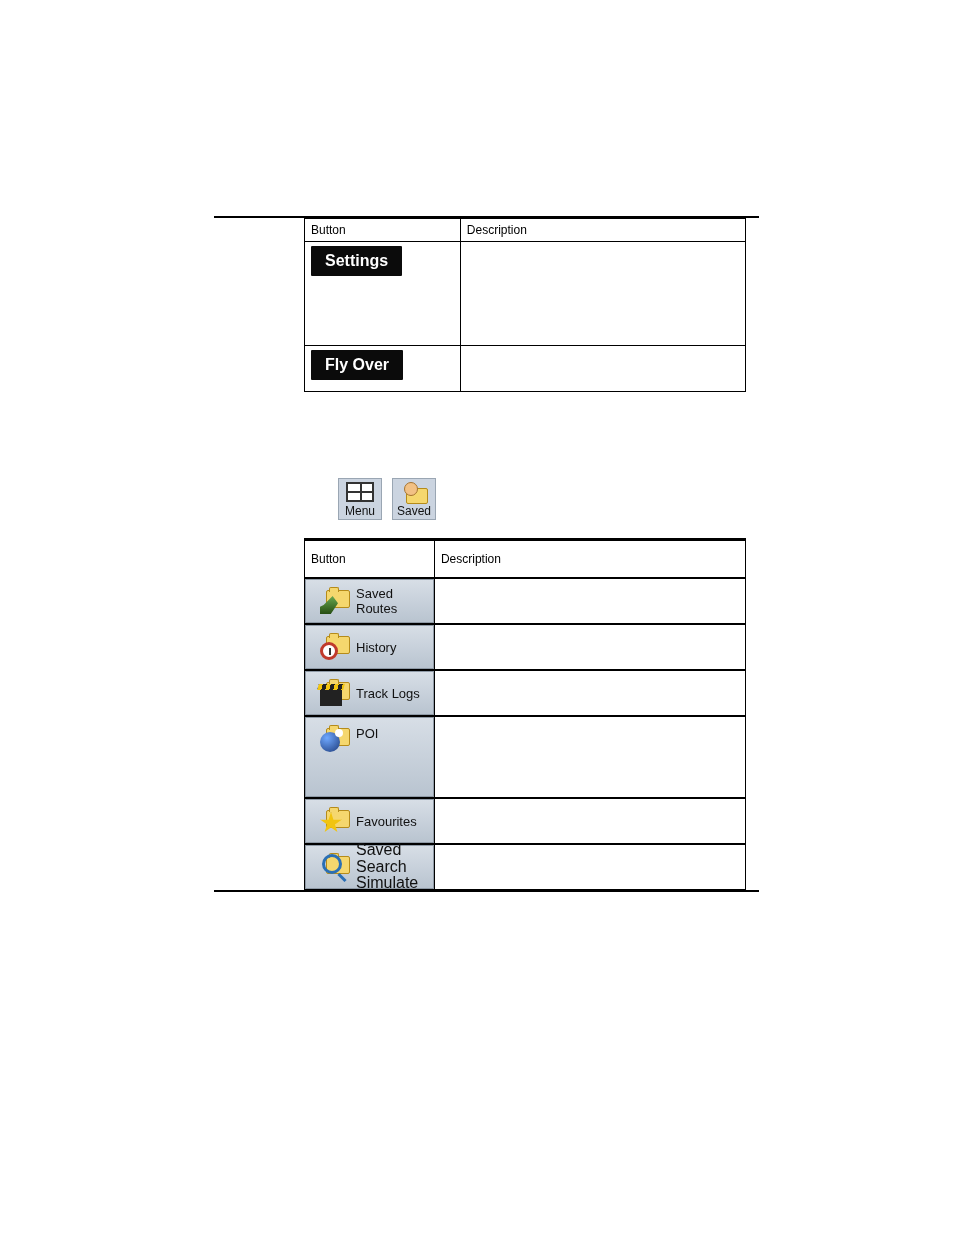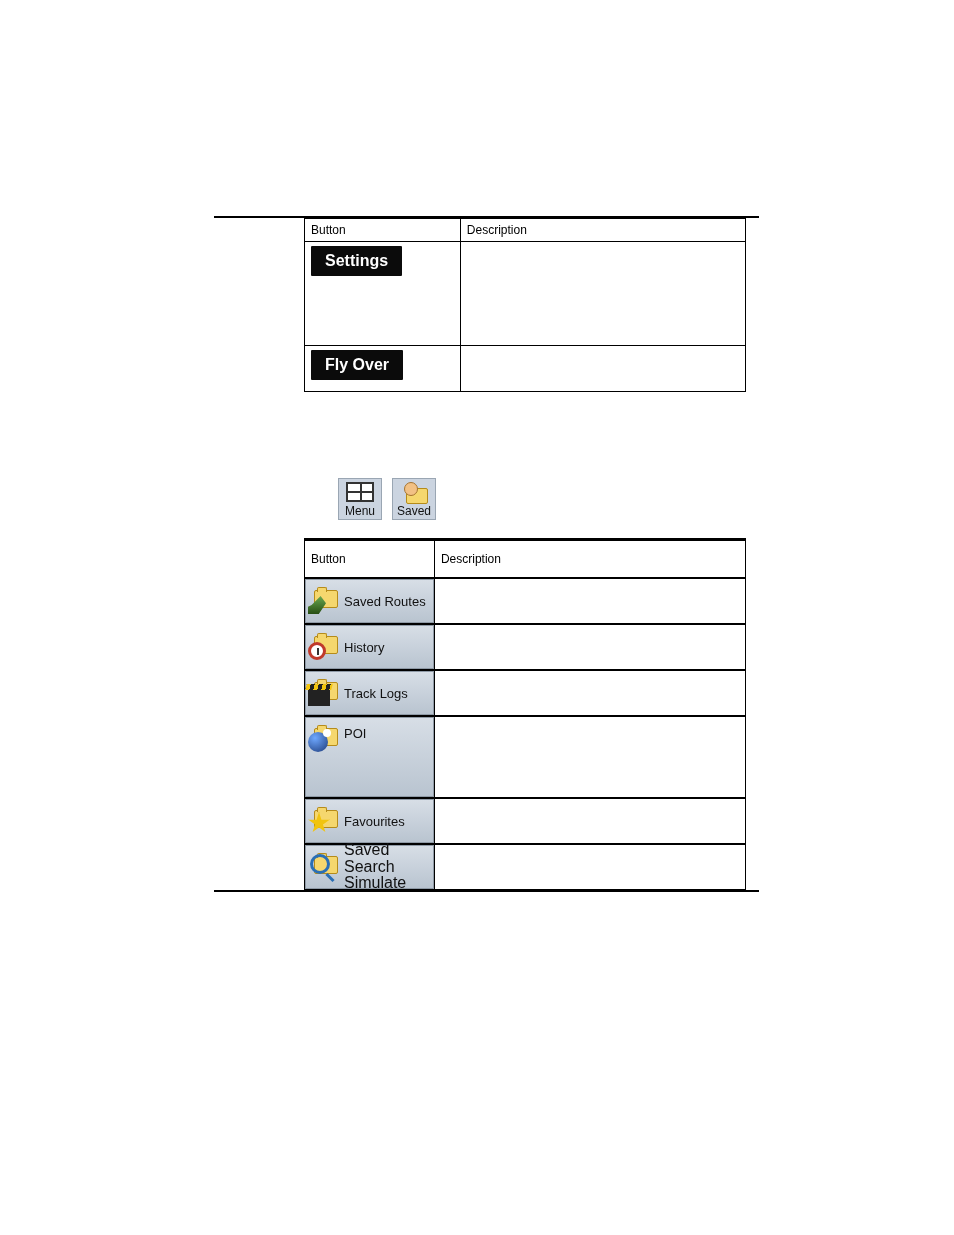--- a/index.html
+++ b/index.html
@@ -124,21 +124,21 @@
   .col2-btn  { width: 130px; }
   .col2-desc { width: 312px; }
   .cell-desc { padding: 6px 8px; }
 
   .list-btn {
     height: 44px;
     background: linear-gradient(#d7dee6, #b9c4d0);
     border: 1px solid #8f9aa6;
     display: flex;
     align-items: center;
-    padding-left: 2px;
+    padding-left: 14px;
     gap: 6px;
     box-sizing: border-box;
     font-size: 13px;
     color: #111;
   }
   .list-btn.tall { height: 80px; align-items:flex-start; padding-top:8px;}
   .list-btn .ic {
     width: 30px; height: 26px; position: relative; flex: 0 0 30px;
   }
   .folder {

